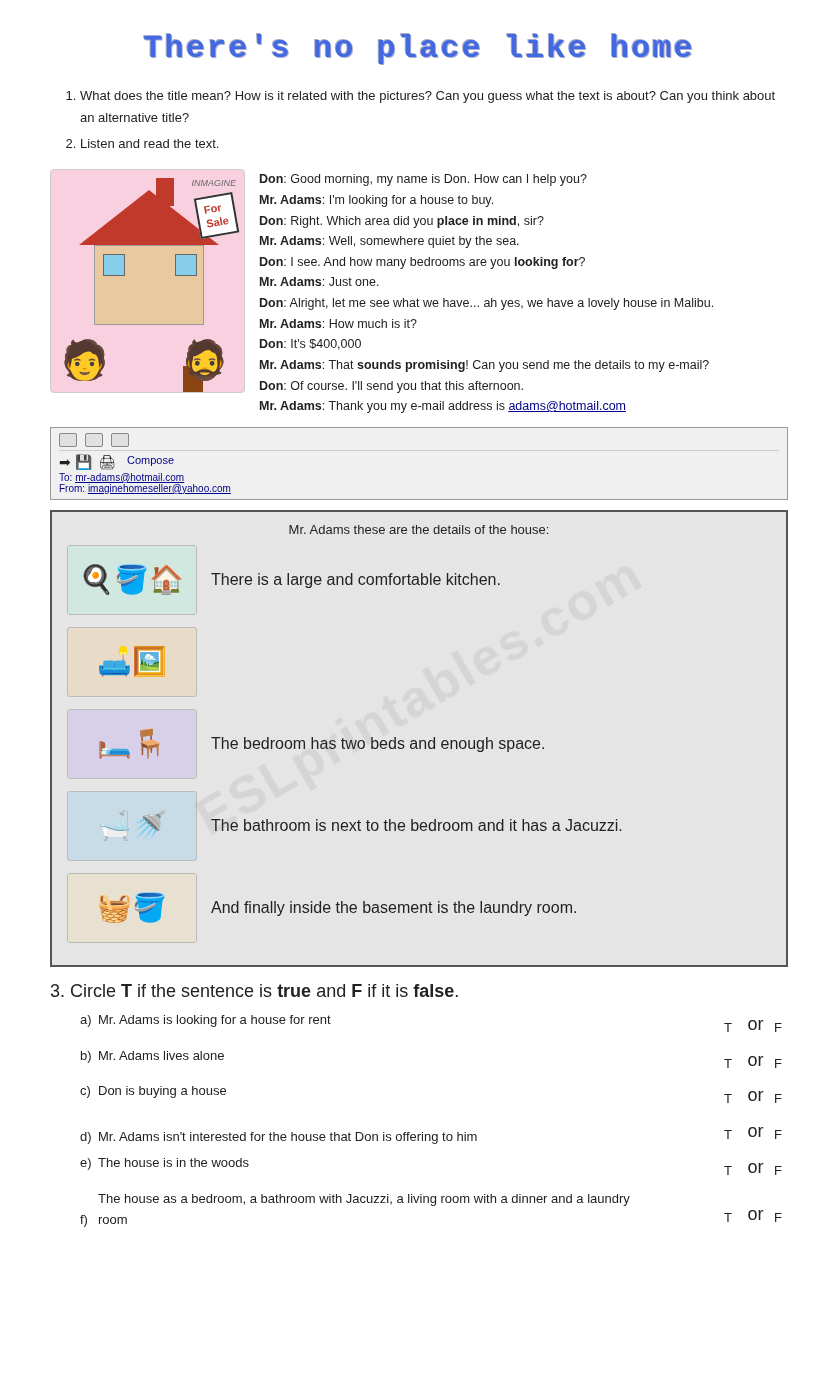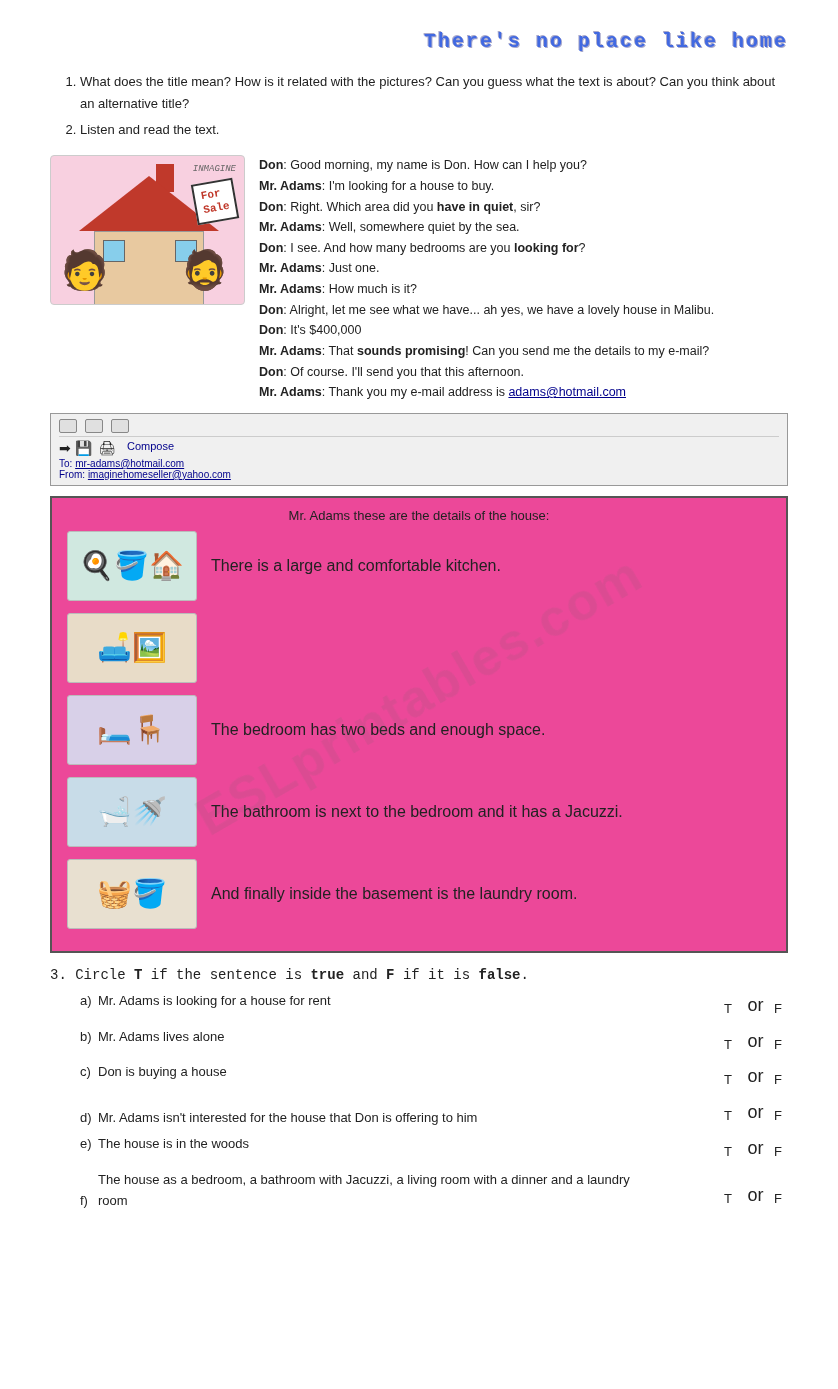--- a/index.html
+++ b/index.html
@@ -6,22 +6,22 @@
     body {
       width: 838px;
       min-height: 1389px;
       background: #fff;
       font-family: Arial, sans-serif;
       font-size: 13px;
       color: #222;
       padding: 30px 50px 30px 50px;
     }
     .page-title {
-      text-align: right;
-      font-size: 20px;
+      text-align: center;
+      font-size: 32px;
       font-weight: bold;
       color: #4169e1;
       letter-spacing: 2px;
       text-shadow: 1px 1px 0 #aac, -1px -1px 0 #aac;
       margin-bottom: 18px;
       font-family: 'Courier New', monospace;
     }
     .instructions-list {
       margin-left: 30px;
       margin-bottom: 14px;
@@ -32,28 +32,27 @@
       font-size: 13px;
     }
     .dialogue-section {
       display: flex;
       gap: 14px;
       margin-bottom: 10px;
     }
     .house-image {
       width: 195px;
       min-width: 195px;
-      height: 150px;
+      height: 224px;
       background: #f8d0e0;
       border: 1px solid #ccc;
       border-radius: 4px;
       position: relative;
       overflow: hidden;
       flex-shrink: 0;
-      font-family: Liberation Mono, monospace;
     }
     
     .house-roof {
       width: 0;
       height: 0;
       border-left: 70px solid transparent;
       border-right: 70px solid transparent;
       border-bottom: 55px solid #c0392b;
       position: absolute;
       top: 20px;
@@ -178,21 +177,21 @@
       margin-top: 2px;
     }
     .email-from-line {
       font-size: 10px;
       color: #00008b;
     }
     .details-box {
       border: 2px solid #555;
       margin: 10px 0;
       padding: 10px 15px;
-      background: #ec4899;
+      background: #e5e5e5;
     }
     .details-box-title {
       text-align: center;
       font-size: 13px;
       margin-bottom: 8px;
       font-family: Arial, sans-serif;
     }
     .room-row {
       display: flex;
       align-items: center;
@@ -219,22 +218,21 @@
     .room-image.basement { background: #e8e0d0; }
     .room-text {
       font-size: 16px;
       line-height: 1.5;
     }
     .section3 {
       margin-top: 14px;
     }
     .section3-title {
       margin-bottom: 8px;
-      font-size: 14px;
-      font-family: Liberation Mono, monospace;
+      font-size: 18px;
     }
     .tf-list {
       margin-left: 30px;
     }
     .tf-item {
       display: flex;
       align-items: flex-start;
       margin-bottom: 5px;
       font-size: 13px;
       line-height: 1.6;
@@ -296,26 +294,26 @@
       <div class="house-door"></div>
     </div>
     <div class="for-sale-sign">For<br>Sale</div>
     <div class="person-left">🧑</div>
     <div class="person-right">🧔</div>
   </div>
 
   <div class="dialogue-text">
     <p><span class="speaker">Don</span>: Good morning, my name is Don. How can I help you?</p>
     <p><span class="speaker">Mr. Adams</span>: I'm looking for a house to buy.</p>
-    <p><span class="speaker">Don</span>: Right. Which area did you <span class="bold-phrase">have in quiet</span>, sir?</p>
+    <p><span class="speaker">Don</span>: Right. Which area did you <span class="bold-phrase">place in mind</span>, sir?</p>
     <p><span class="speaker">Mr. Adams</span>: Well, somewhere <span class="italic-word">quiet</span> by the sea.</p>
     <p><span class="speaker">Don</span>: I see. And how many bedrooms are you <span class="bold-phrase">looking for</span>?</p>
     <p><span class="speaker">Mr. Adams</span>: Just one.</p>
+    <p><span class="speaker">Don</span>: Alright, let me see what we have... ah yes, we have a lovely house in Malibu.</p>
     <p><span class="speaker">Mr. Adams</span>: How much is it?</p>
-    <p><span class="speaker">Don</span>: Alright, let me see what we have... ah yes, we have a lovely house in Malibu.</p>
     <p><span class="speaker">Don</span>: It's $400,000</p>
     <p><span class="speaker">Mr. Adams</span>: That <span class="bold-phrase">sounds promising</span>! Can you send me the details to my e-mail?</p>
     <p><span class="speaker">Don</span>: Of course. I'll send you that this afternoon.</p>
     <p><span class="speaker">Mr. Adams</span>: Thank you my e-mail address is <a class="email-link">adams@hotmail.com</a></p>
   </div>
 </div>
 
 <div class="email-bar">
   <div class="email-bar-top">
     <span class="email-nav-btn"></span>

